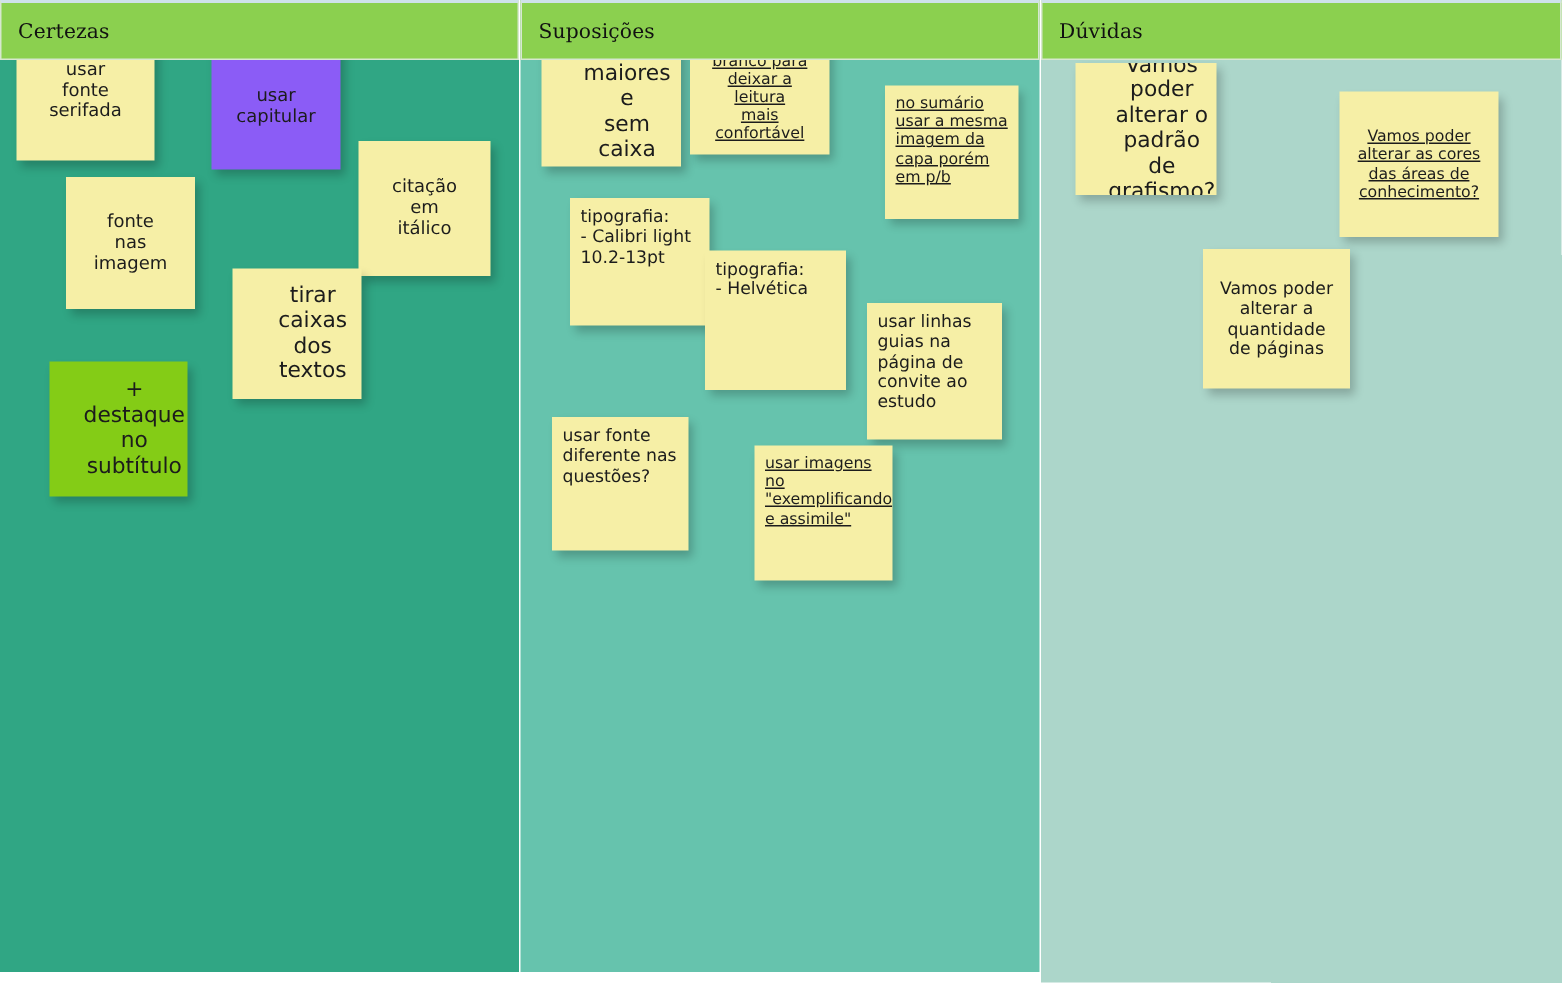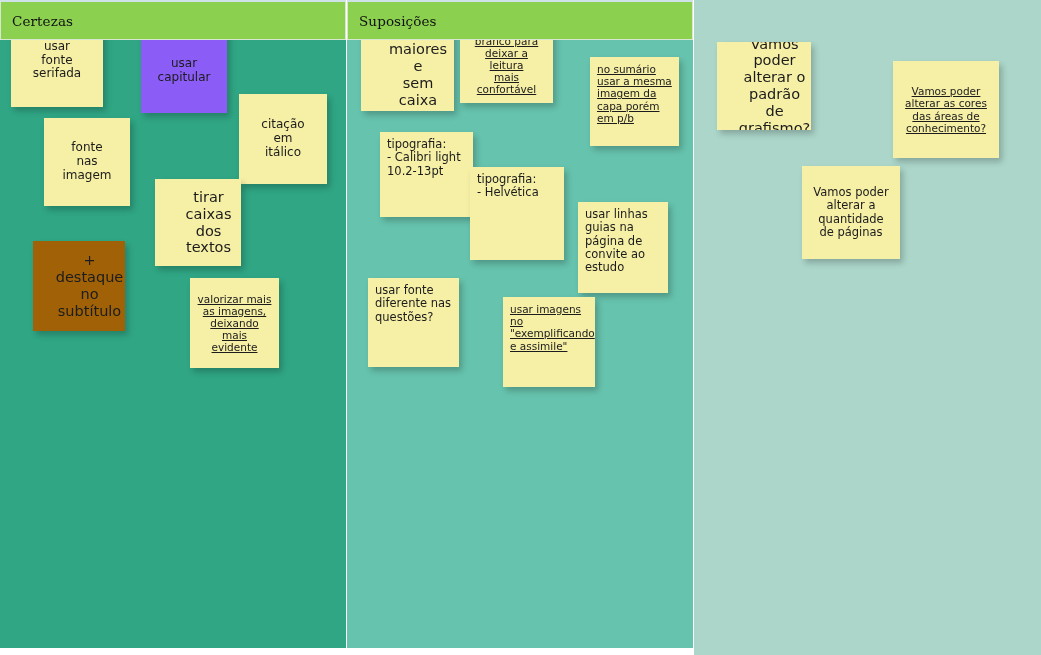--- a/index.html
+++ b/index.html
@@ -108,27 +108,23 @@
 capitular</div>
         <div class="note big" style="left: 239px; top: 94px; width: 88px; height: 90px; background: rgb(246, 239, 166);">citação
 em
 itálico</div>
         <div class="note big" style="left: 44px; top: 118px; width: 86px; height: 88px; background: rgb(246, 239, 166);">fonte
 nas
 imagem</div>
         <div class="note mid" style="left: 155px; top: 179px; width: 86px; height: 87px; background: rgb(246, 239, 166);">tirar
 caixas dos
 textos</div>
-        <div class="note mid" style="left: 33px; top: 241px; width: 92px; height: 90px; background: #a16207;">+ destaque
+        <div class="note mid" style="left: 33px; top: 241px; width: 92px; height: 90px; background: #84cc16;">+ destaque
 no
 subtítulo</div>
-        <div class="note tiny" style="left: 190px; top: 278px; width: 89px; height: 90px; background: rgb(246, 239, 166);">valorizar mais
-as imagens,
-deixando mais
-evidente</div>
       </div>
     <div class="col-header" style="background: rgb(139, 208, 79);">
       <span class="col-header-label">Certezas</span>
     </div>
   </div>
 
   <div class="column" id="col-1">
     <div class="col-body" style="background: rgb(102, 195, 173);"></div>
     <div class="notes-layer">
         <div class="note mid" style="left: 14px; top: 22px; width: 93px; height: 89px; background: rgb(246, 239, 166);">ícones
@@ -175,15 +171,18 @@
 grafismo?</div>
         <div class="note tiny" style="left: 199px; top: 61px; width: 106px; height: 97px; background: rgb(246, 239, 166);">Vamos poder
 alterar as cores
 das áreas de
 conhecimento?</div>
         <div class="note small" style="left: 108px; top: 166px; width: 98px; height: 93px; background: rgb(246, 239, 166);">Vamos poder
 alterar a
 quantidade
 de páginas</div>
       </div>
+    <div class="col-header" style="background: rgb(139, 208, 79);">
+      <span class="col-header-label">Dúvidas</span>
+    </div>
   </div>
 
 </div>
 
 </body></html>

